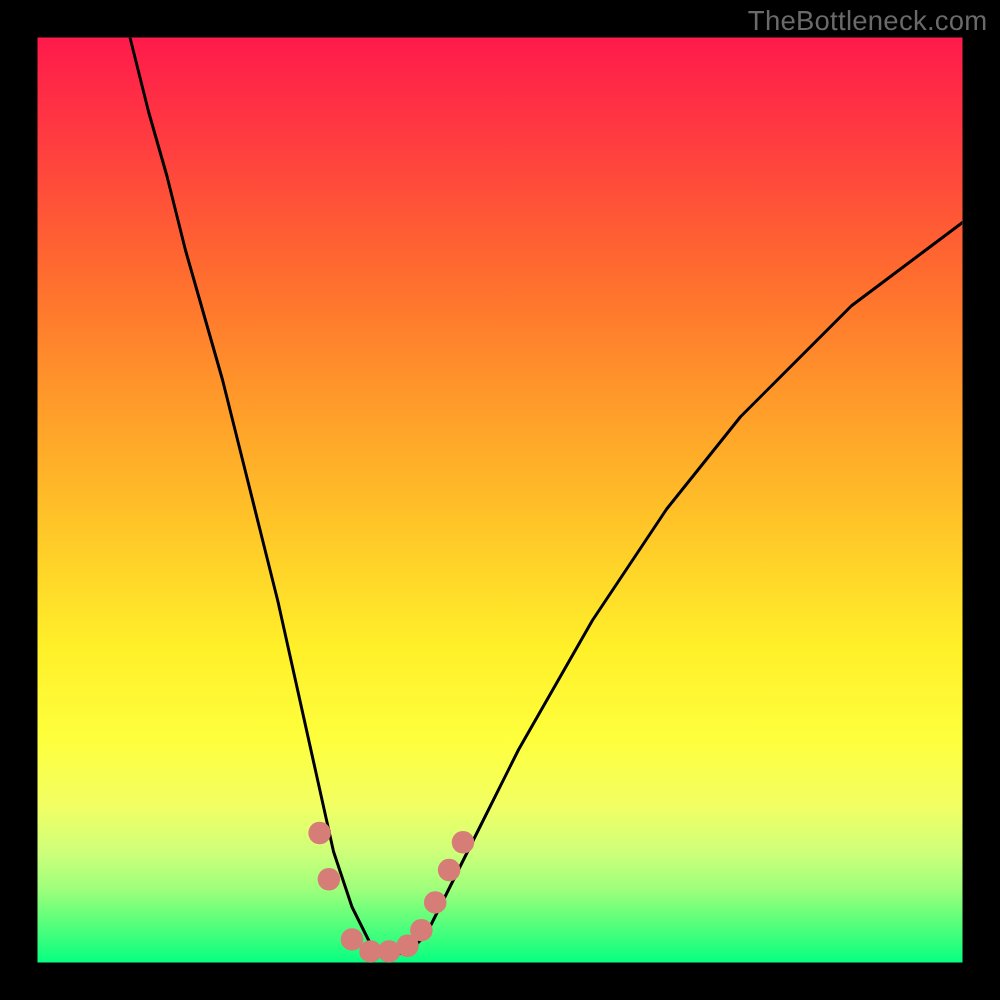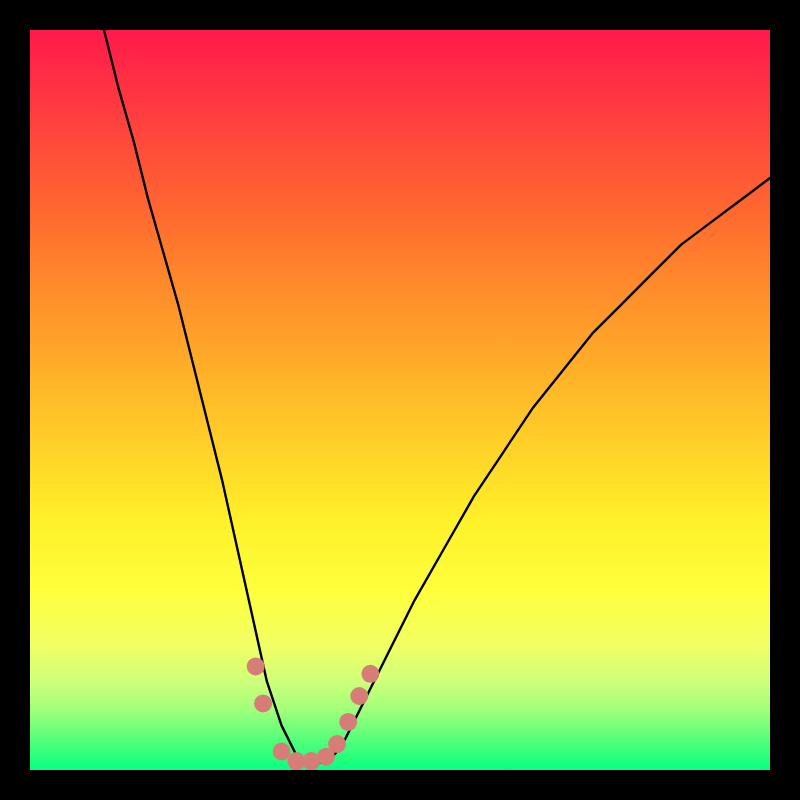--- a/index.html
+++ b/index.html
@@ -73,13 +73,14 @@
           <circle cx="266.40" cy="731.12" r="9" fill="#d77d78"></circle>
           <circle cx="281.20" cy="731.12" r="9" fill="#d77d78"></circle>
           <circle cx="296.00" cy="726.68" r="9" fill="#d77d78"></circle>
           <circle cx="307.10" cy="714.10" r="9" fill="#d77d78"></circle>
           <circle cx="318.20" cy="691.90" r="9" fill="#d77d78"></circle>
           <circle cx="329.30" cy="666.00" r="9" fill="#d77d78"></circle>
           <circle cx="340.40" cy="643.80" r="9" fill="#d77d78"></circle>
         </g>
     </svg>
   </div>
+  <div class="watermark">TheBottleneck.com</div>
 </div>
 
 </body></html>

